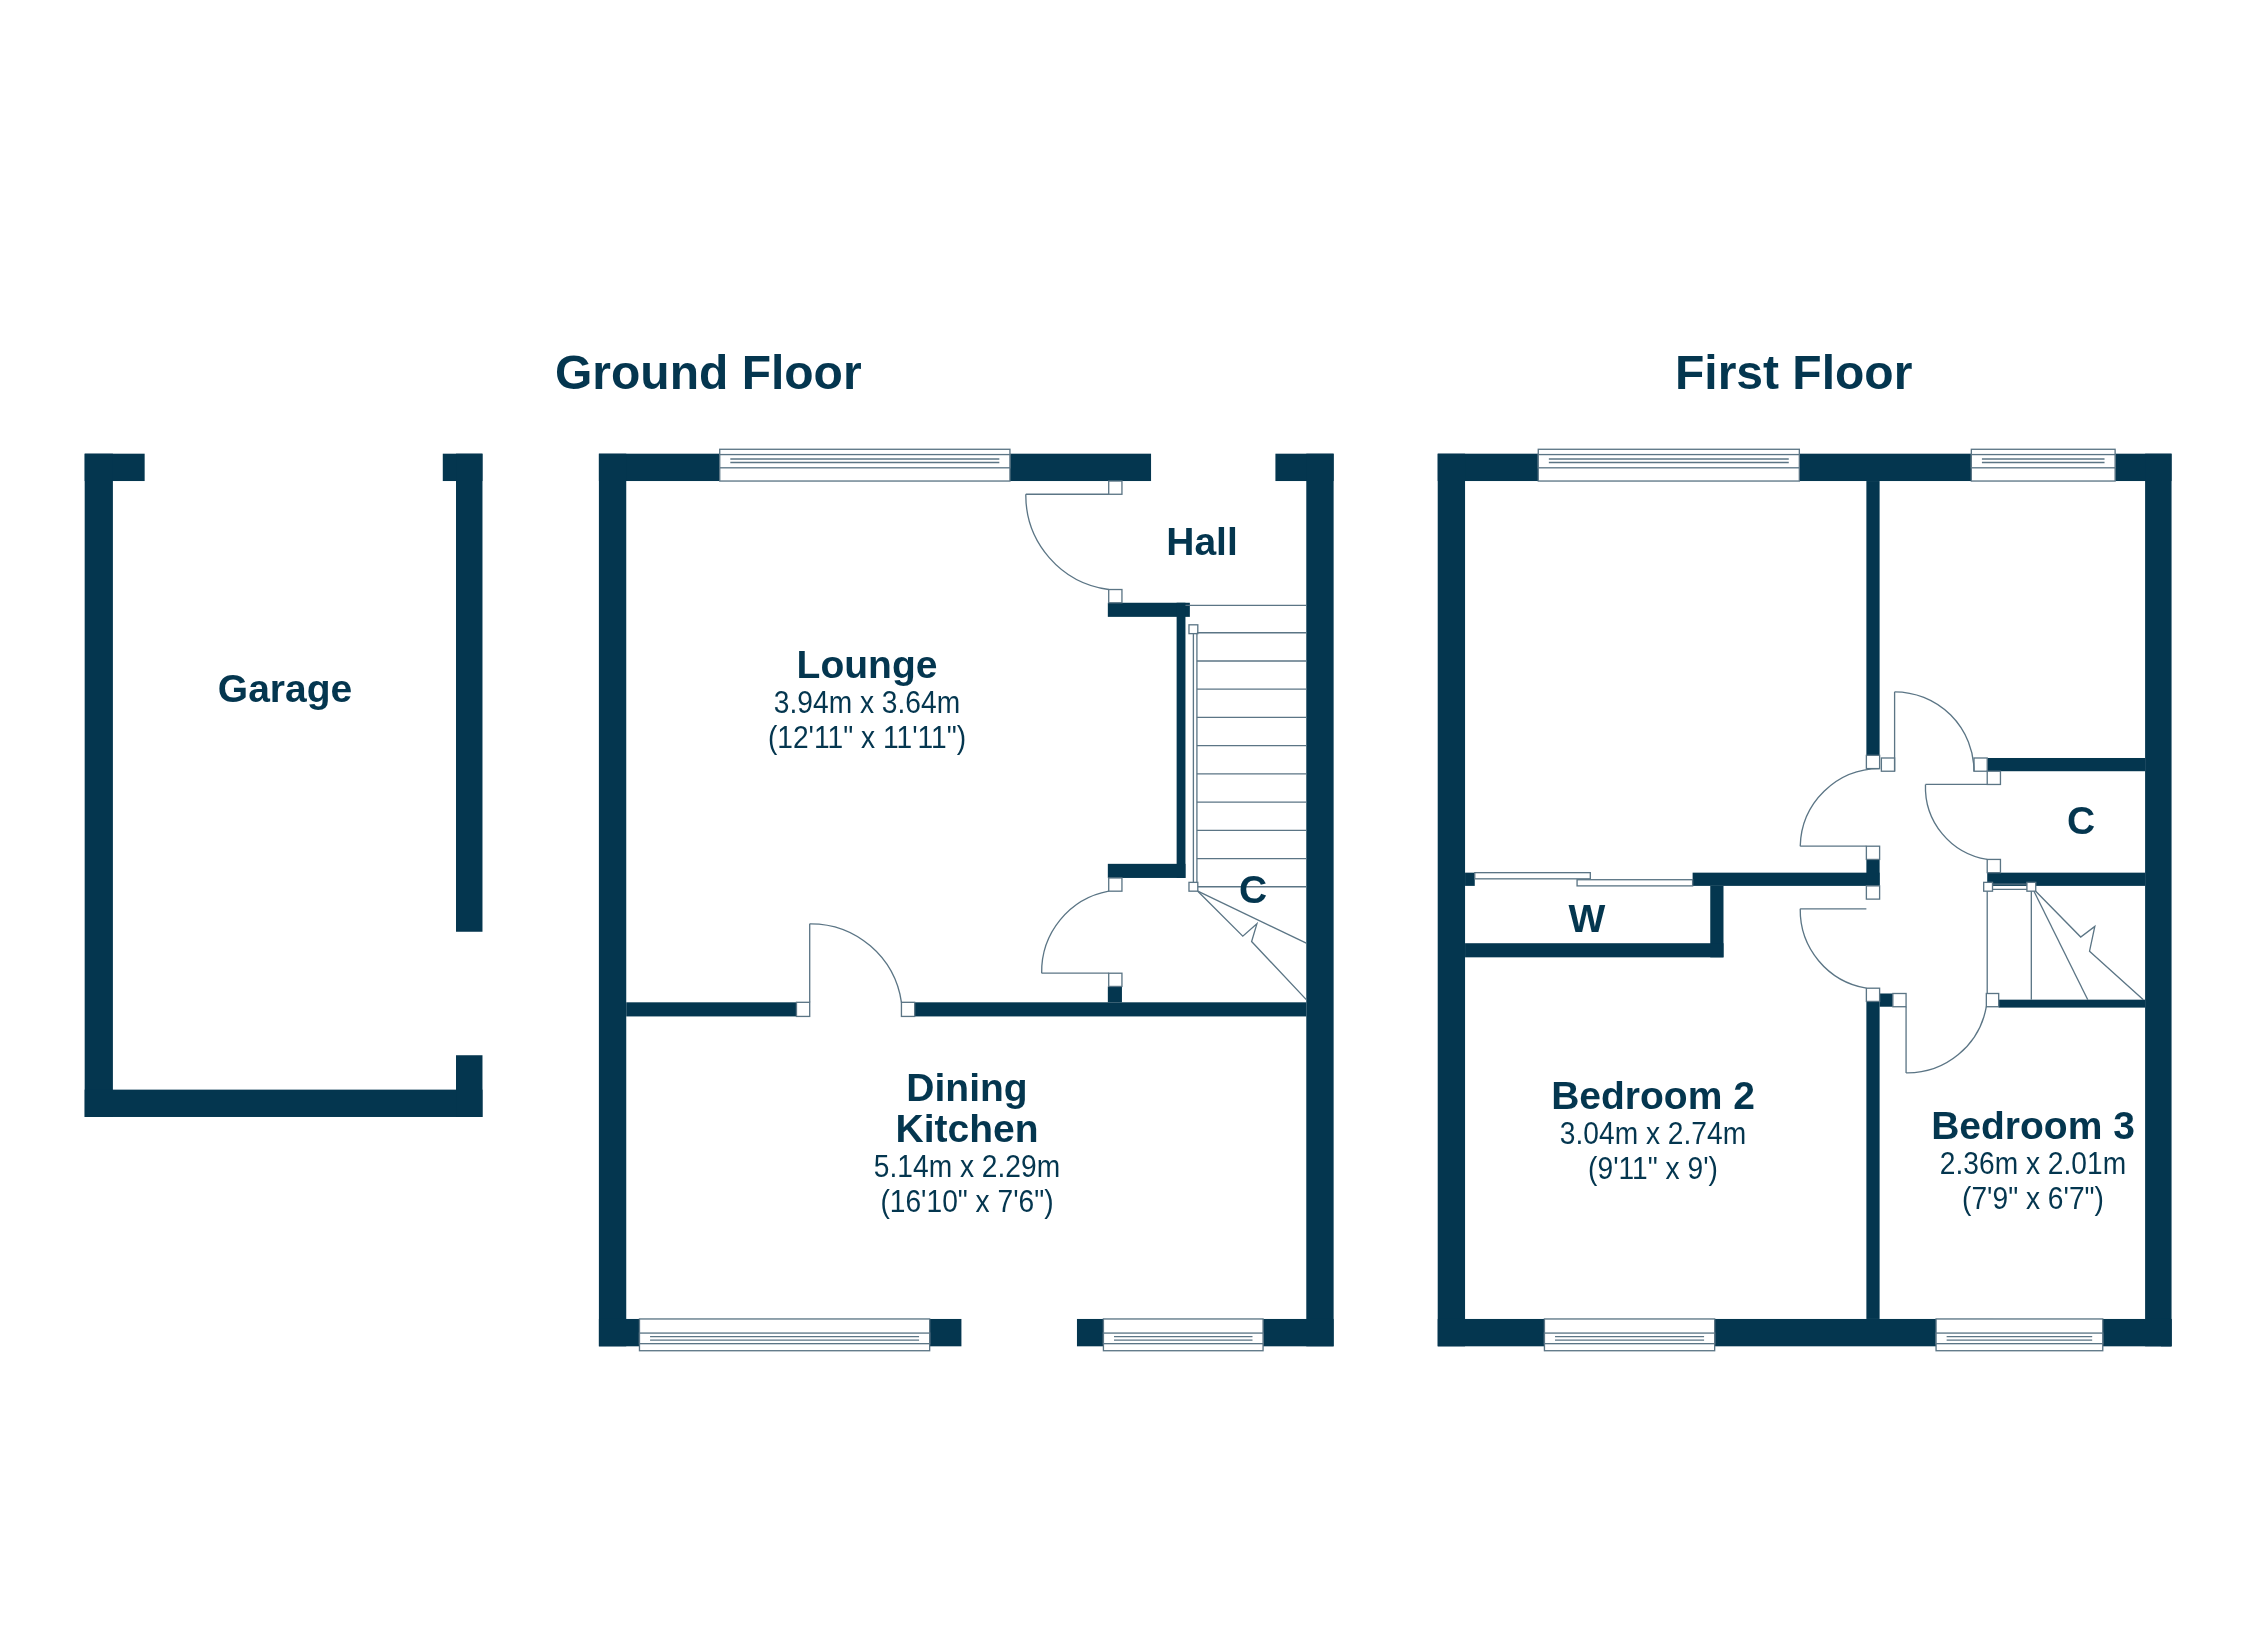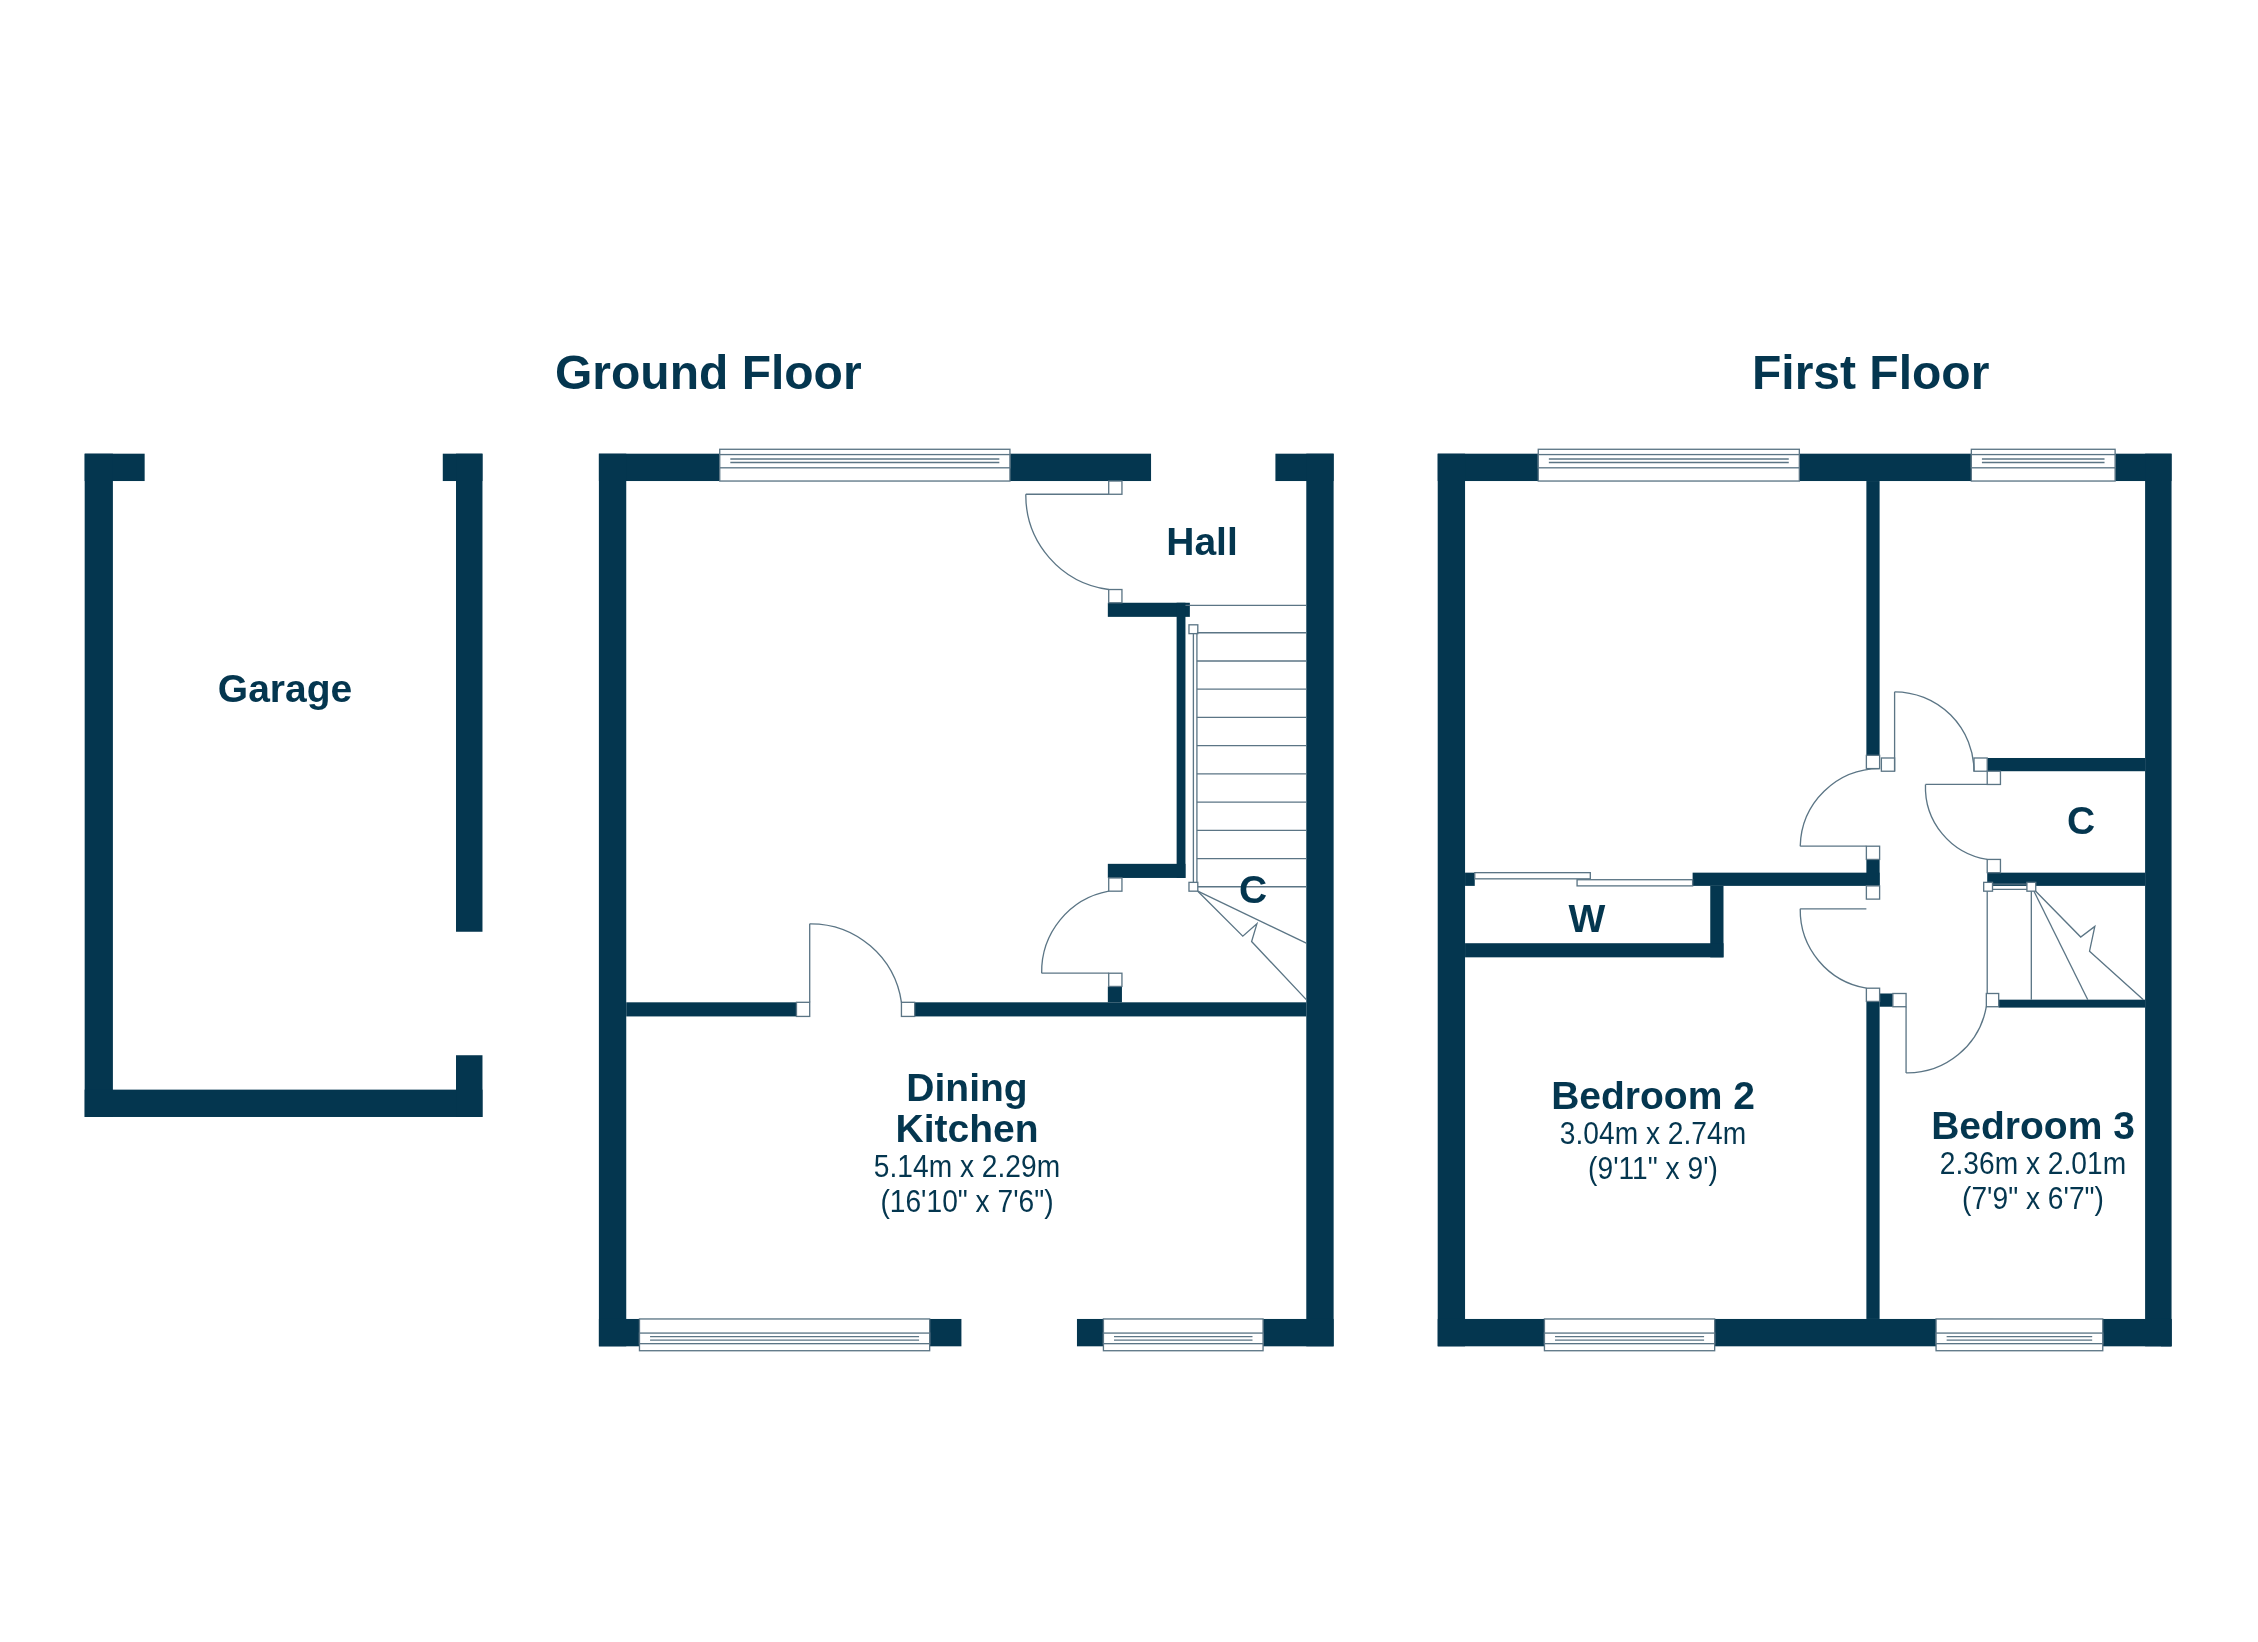--- a/index.html
+++ b/index.html
@@ -204,30 +204,35 @@
         <line x1="2259" y1="1008" x2="2298" y2="1008"></line>
         <line x1="2253" y1="1010" x2="2253" y2="1126"></line>
         <line x1="2303" y1="1010" x2="2303" y2="1133"></line>
         <line x1="2306" y1="1010" x2="2367" y2="1133"></line>
         <polyline points="2308,1010 2359,1062 2375,1050 2369,1078 2430,1133"></polyline>
       </g>
     </g>
   </svg>
 
   <div class="floor-title" style="left:555px; top:349px;">Ground Floor</div>
-  <div class="floor-title" style="left:1752px; top:349px;">First Floor</div>
+  <div class="floor-title" style="left:1675px; top:349px;">First Floor</div>
 
   <div class="room-label" style="left:285px; top:668px;">
     <span class="room-name">Garage</span>
   </div>
 
   <div class="room-label" style="left:1202px; top:521px;">
     <span class="room-name">Hall</span>
   </div>
 
+  <div class="room-label" style="left:867px; top:644px;">
+    <span class="room-name">Lounge</span>
+    <span class="room-dim">3.94m x 3.64m</span>
+    <span class="room-dim">(12'11" x 11'11")</span>
+  </div>
 
   <div class="small-label" style="left:1253px; top:889px;">C</div>
 
   <div class="room-label" style="left:967px; top:1067px;">
     <span class="room-name">Dining</span>
     <span class="room-name">Kitchen</span>
     <span class="room-dim">5.14m x 2.29m</span>
     <span class="room-dim">(16'10" x 7'6")</span>
   </div>
 

